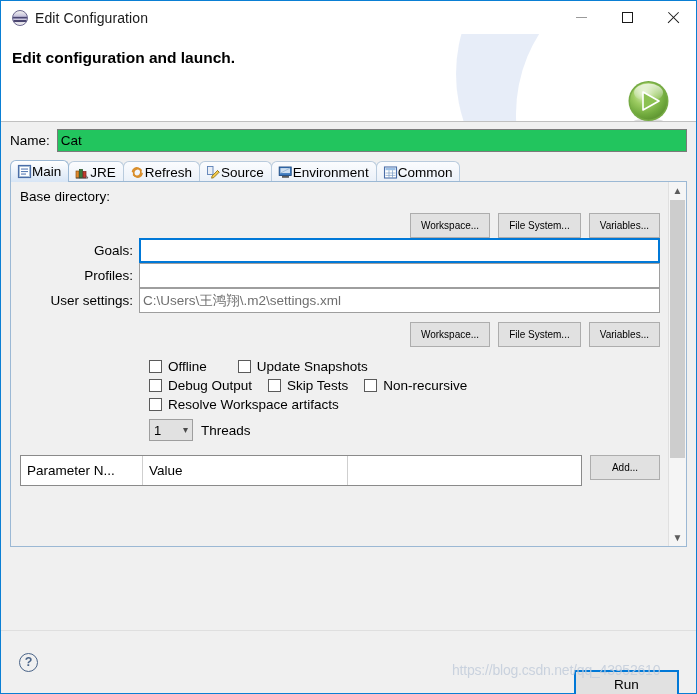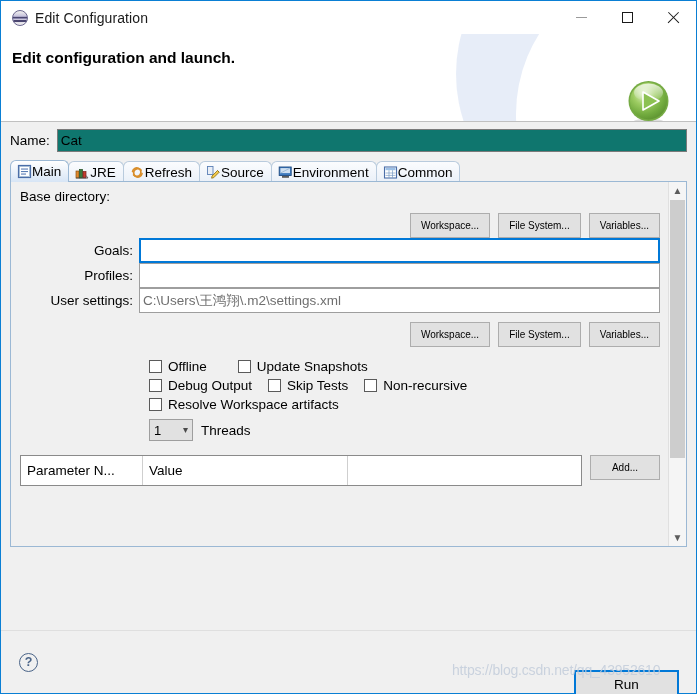--- a/index.html
+++ b/index.html
@@ -123,21 +123,21 @@
   .name-row {
     display: flex; align-items: center;
     height: 23px;
     margin-bottom: 8px;
   }
   .name-label { font-size: 13.5px; margin-right: 7px; }
   .name-input {
     flex: 1 1 auto;
     height: 23px; box-sizing: border-box;
     border: 1px solid #7a7a7a;
-    background: #0f766e;
+    background: #22c55e;
     font-family: "Liberation Sans", sans-serif;
     font-size: 13.5px;
     padding: 0 3px;
     color: #000;
     outline: none;
   }
 
   
   .tabstrip {
     display: flex; align-items: flex-end;

